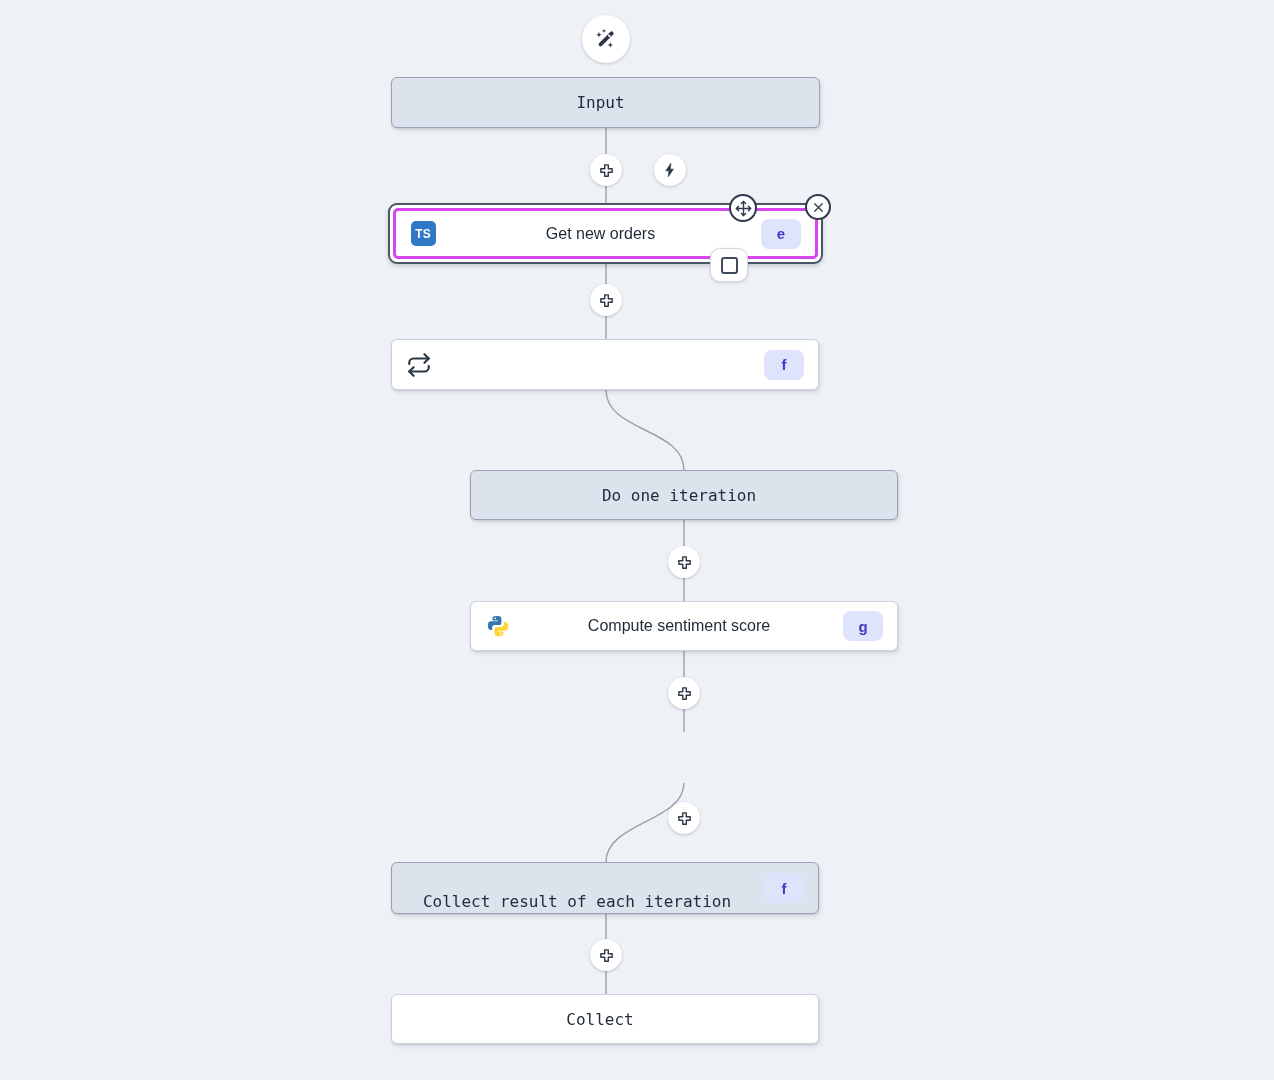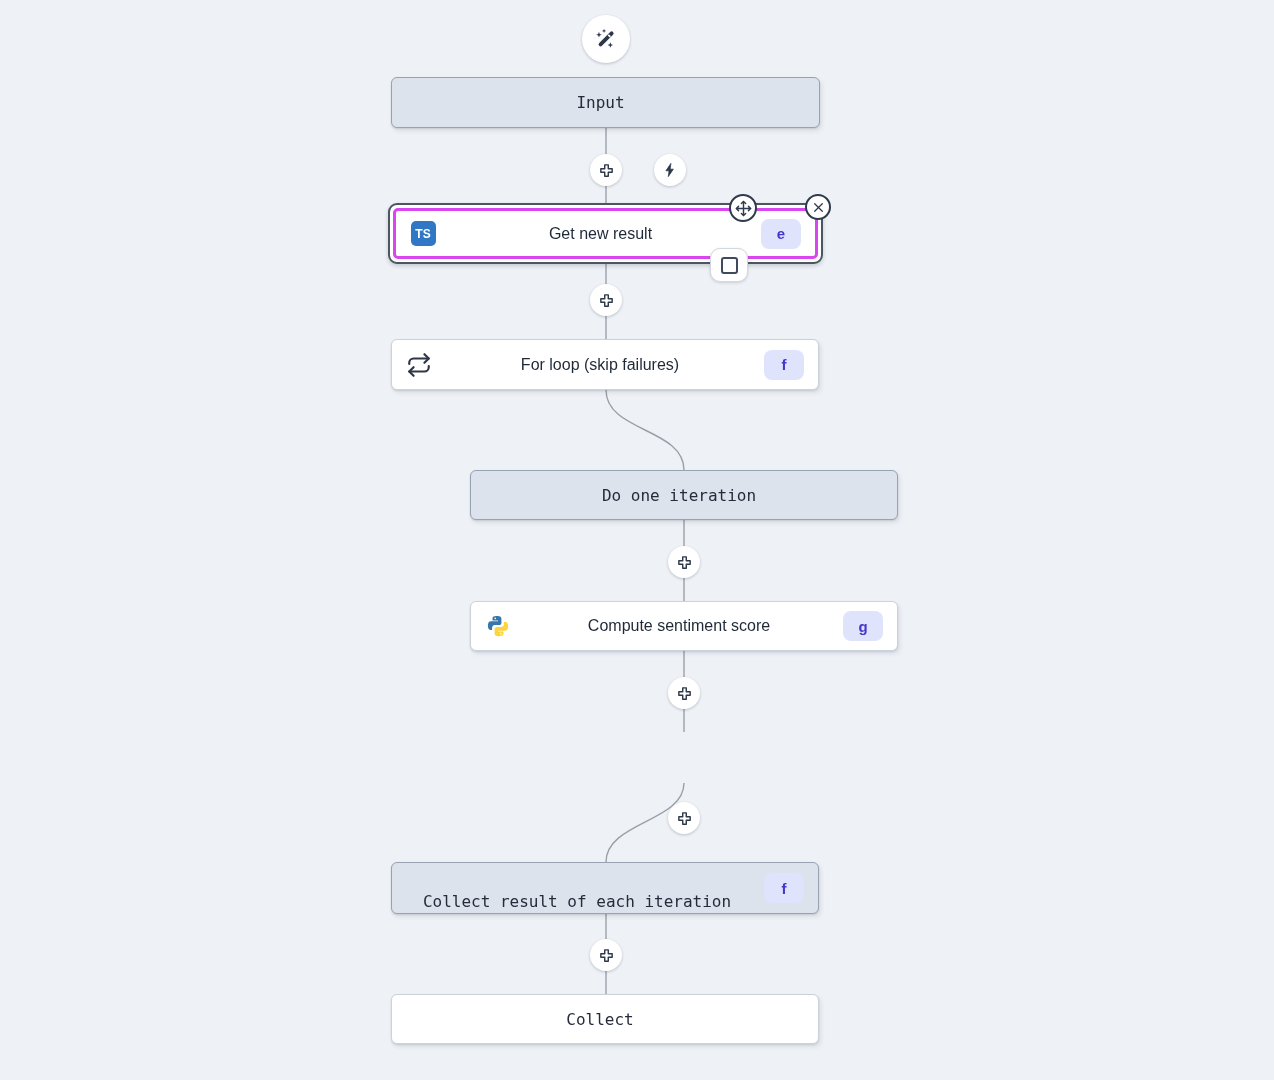--- a/index.html
+++ b/index.html
@@ -119,21 +119,21 @@
     <svg width="16" height="16" viewBox="0 0 24 24">
       <path d="M13.4 2 5.8 13.2h4.7L9.4 22l7.7-11.3h-4.8z" fill="#2d3748" stroke="#2d3748" stroke-width="1" stroke-linejoin="round"></path>
     </svg>
   </button>
 
   <div class="node selected" style="left:388px; top:203px; width:435px; height:61px;">
     <div class="selected-inner">
       <span class="lang-icon">
         <span class="ts-box">TS</span>
       </span>
-      <span class="label sans">Get new result</span>
+      <span class="label sans">Get new orders</span>
       <span class="badge">e</span>
     </div>
     <button class="deco-circle" style="left:calc(100% - 92px); top:-11px; width:28px; height:28px;">
       <svg width="17" height="17" viewBox="0 0 24 24">
         <g stroke="#2f3a4c" stroke-width="2" fill="none" stroke-linecap="round" stroke-linejoin="round">
           <path d="M12 2v20M2 12h20"></path>
           <path d="M9 5l3-3 3 3M15 19l-3 3-3-3M5 9l-3 3 3 3M19 9l3 3-3 3"></path>
         </g>
       </svg>
     </button>
@@ -157,21 +157,20 @@
     <span class="lang-icon">
       <svg width="26" height="26" viewBox="0 0 24 24">
         <g stroke="#2d3748" stroke-width="2" fill="none" stroke-linecap="round" stroke-linejoin="round">
           <path d="m17 2 4 4-4 4"></path>
           <path d="M3 11v-1a4 4 0 0 1 4-4h14"></path>
           <path d="m7 22-4-4 4-4"></path>
           <path d="M21 13v1a4 4 0 0 1-4 4H3"></path>
         </g>
       </svg>
     </span>
-    <span class="label sans">For loop (skip failures)</span>
     <span class="badge">f</span>
   </div>
 
   <div class="node virtual" style="left:470px; top:470px; width:428px; height:50px;padding-left:12px;">
     <span class="label mono">Do one iteration</span>
   </div>
 
   <button class="circle-btn" style="left:668px; top:546px; width:32px; height:32px;">
     <svg width="17" height="17" viewBox="0 0 24 24">
       <path d="M9.5 4h5v5.5H20v5h-5.5V20h-5v-5.5H4v-5h5.5z" fill="#ffffff" stroke="#2d3748" stroke-width="2" stroke-linejoin="round"></path>

